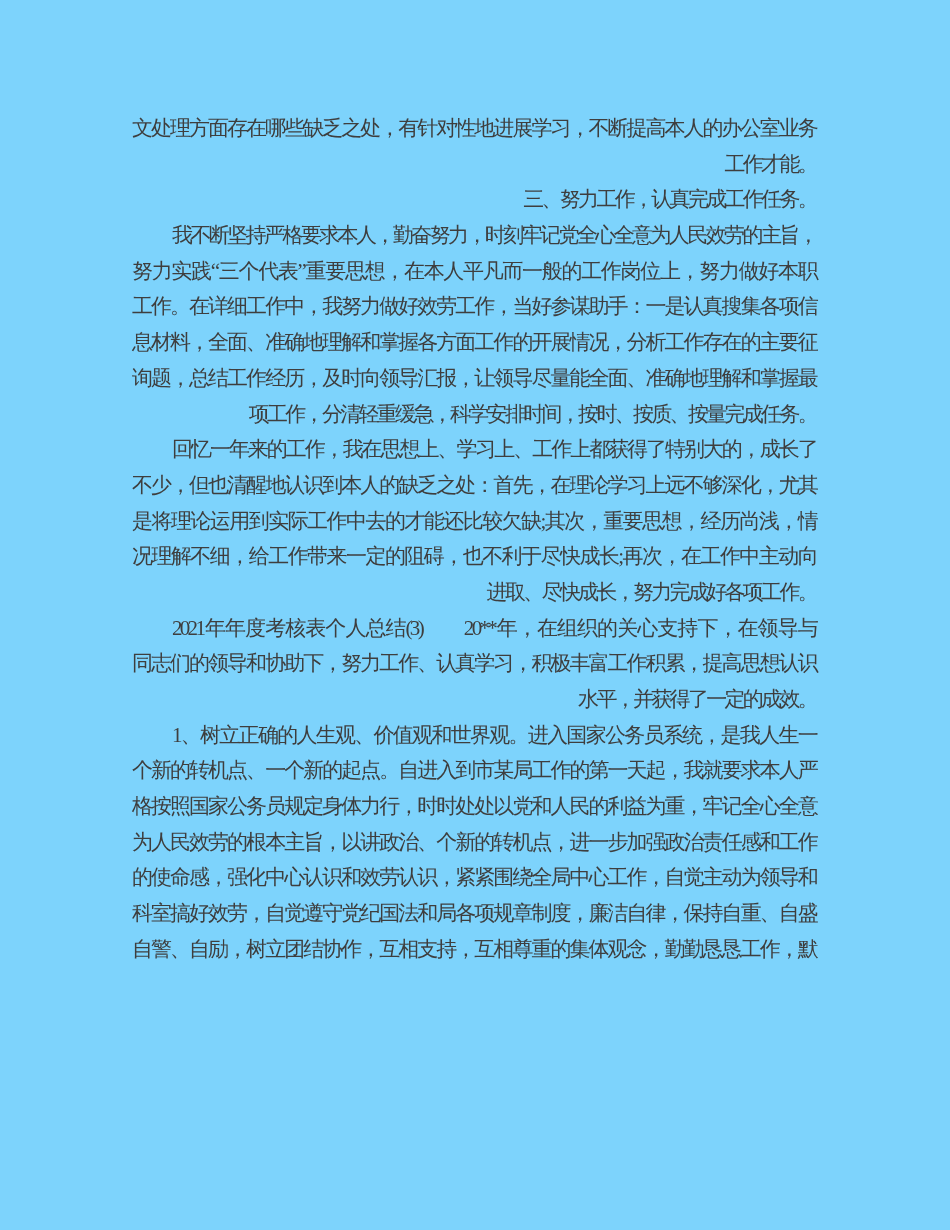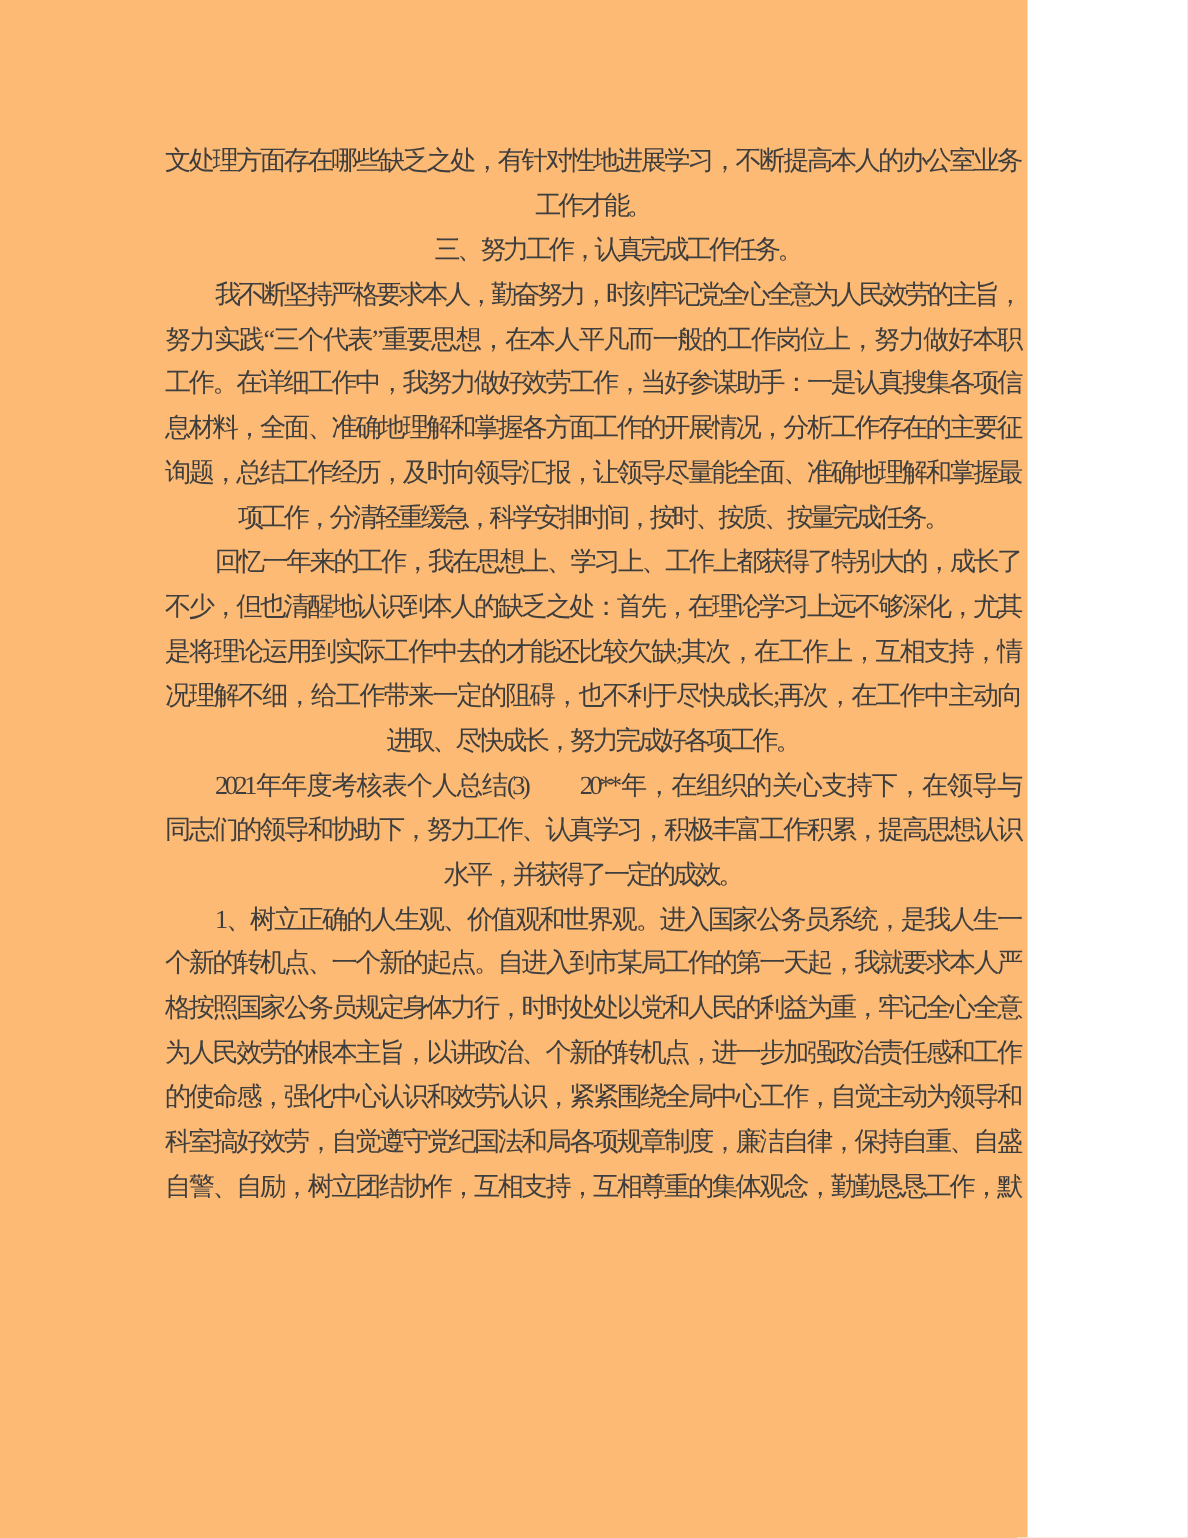--- a/index.html
+++ b/index.html
@@ -2,40 +2,40 @@
 <html><head>
 <meta charset="utf-8">
 <style>
   html, body {
     margin: 0;
     padding: 0;
     background: #ffffff;
   }
   .page {
     position: relative;
-    width: 822px;
+    width: 950px;
     height: 1230px;
-    background: #fdba74;
+    background: #7dd3fc;
     overflow: hidden;
   }
   .text-column {
     position: absolute;
     left: 132px;
     top: 111px;
     width: 684px;
     font-family: "Liberation Serif", "DejaVu Serif", serif;
     font-size: 21px;
     line-height: 35.7px;
     letter-spacing: -2.7px;
     color: #3e3e3e;
     font-weight: 400;
   }
   .line {
     height: 35.7px;
-    text-align: center;
+    text-align: right;
     overflow: visible;
   }
   .line.just {
     text-align: justify;
     text-align-last: justify;
     -moz-text-align-last: justify;
   }
   .line.ind {
     text-indent: 40px;
   }
@@ -49,21 +49,21 @@
       <div class="line">工作才能。</div>
       <div class="line ind">三、努力工作，认真完成工作任务。</div>
       <div class="line just ind">我不断坚持严格要求本人，勤奋努力，时刻牢记党全心全意为人民效劳的主旨，</div>
       <div class="line just">努力实践“三个代表”重要思想，在本人平凡而一般的工作岗位上，努力做好本职</div>
       <div class="line just">工作。在详细工作中，我努力做好效劳工作，当好参谋助手：一是认真搜集各项信</div>
       <div class="line just">息材料，全面、准确地理解和掌握各方面工作的开展情况，分析工作存在的主要征</div>
       <div class="line just">询题，总结工作经历，及时向领导汇报，让领导尽量能全面、准确地理解和掌握最</div>
       <div class="line">项工作，分清轻重缓急，科学安排时间，按时、按质、按量完成任务。</div>
       <div class="line just ind">回忆一年来的工作，我在思想上、学习上、工作上都获得了特别大的，成长了</div>
       <div class="line just">不少，但也清醒地认识到本人的缺乏之处：首先，在理论学习上远不够深化，尤其</div>
-      <div class="line just">是将理论运用到实际工作中去的才能还比较欠缺;其次，在工作上，互相支持，情</div>
+      <div class="line just">是将理论运用到实际工作中去的才能还比较欠缺;其次，重要思想，经历尚浅，情</div>
       <div class="line just">况理解不细，给工作带来一定的阻碍，也不利于尽快成长;再次，在工作中主动向</div>
       <div class="line">进取、尽快成长，努力完成好各项工作。</div>
       <div class="line just ind">2021年年度考核表个人总结(3)　　20**年，在组织的关心支持下，在领导与</div>
       <div class="line just">同志们的领导和协助下，努力工作、认真学习，积极丰富工作积累，提高思想认识</div>
       <div class="line">水平，并获得了一定的成效。</div>
       <div class="line just ind">1、树立正确的人生观、价值观和世界观。进入国家公务员系统，是我人生一</div>
       <div class="line just">个新的转机点、一个新的起点。自进入到市某局工作的第一天起，我就要求本人严</div>
       <div class="line just">格按照国家公务员规定身体力行，时时处处以党和人民的利益为重，牢记全心全意</div>
       <div class="line just">为人民效劳的根本主旨，以讲政治、个新的转机点，进一步加强政治责任感和工作</div>
       <div class="line just">的使命感，强化中心认识和效劳认识，紧紧围绕全局中心工作，自觉主动为领导和</div>

